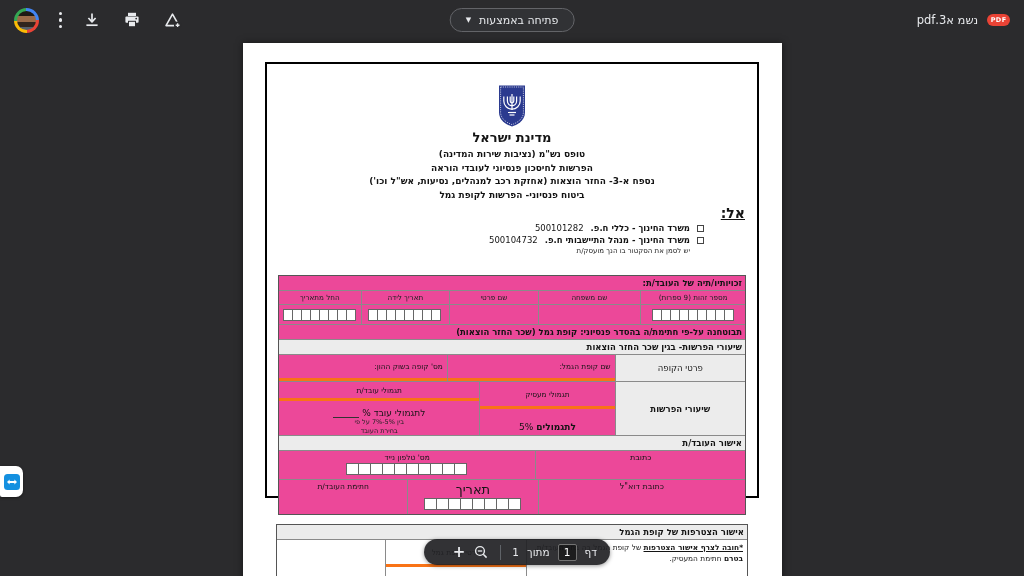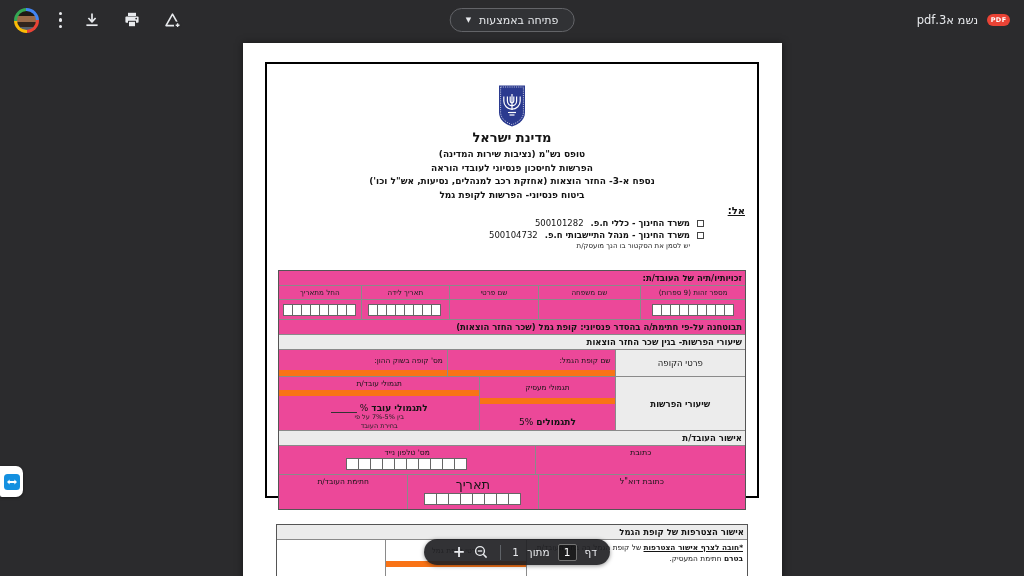--- a/index.html
+++ b/index.html
@@ -32,41 +32,41 @@
   
   .page { position:absolute; left:243px; top:43px; width:539px; height:640px;
           background:#ffffff; box-shadow:0 0 7px rgba(0,0,0,.5); direction:rtl;
           color:#141414; z-index:1; }
   .frame { position:absolute; left:22px; top:19px; width:494px; height:436px;
            border:2px solid #000; padding:0 11px; }
   .emblem { display:block; margin:20px auto 2px; }
   .state-title { text-align:center; font-size:13px; font-weight:bold; }
   .hline { text-align:center; font-size:9px; font-weight:bold; line-height:13.5px; }
   .hlines { margin-top:3px; }
-  .to-label { font-size:10px; font-weight:bold; text-decoration:underline; margin:3px 1px 1px; }
+  .to-label { font-size:14px; font-weight:bold; text-decoration:underline; margin:3px 1px 1px; }
   .recipients { padding-right:42px; font-size:8.5px; }
   .recip-row { display:flex; align-items:center; gap:7px; line-height:12px; }
   .recip-box { width:7px; height:7px; border:1px solid #444; background:#fff; flex:0 0 auto; }
   .recip-label { font-weight:bold;text-align:center; }
   .sector-note { font-size:7px; padding-right:56px; margin-top:1px; color:#222; }
 
   
   .t1 { margin-top:20px; border:1px solid #555; font-size:8px; background:#ec4899; }
   .trow { display:flex; }
   .trow + .trow, .rowline + .trow, .trow + .rowline, .rowline + .rowline { border-top:1px solid #8a8a8a; }
   .c { border-left:1px solid #8a8a8a; display:flex; align-items:center; justify-content:center; }
   .c:last-child { border-left:none; }
   .rowline { padding:2px 3px; font-weight:bold; font-size:8.5px; display:block; }
   .gray { background:#ececec; }
   .colhead { font-size:7.2px; color:#222; height:13px; }
   .boxrow { height:20px; }
   .boxes { display:flex; align-items:center; justify-content:center; }
   .cbox { width:10px; height:12px; border:1px solid #666; margin-left:-1px; background:#fff; }
   .cbox-lg { width:13px; height:12px; }
-  .subhead { height:27px; border-bottom:6px solid #f97316; display:flex; align-items:center;
+  .subhead { height:27px; border-bottom:3px solid #f97316; display:flex; align-items:center;
              justify-content:center; font-size:7.4px; }
   .subhead-right { justify-content:flex-start; padding-right:4px; }
   .cellcol { flex-direction:column; align-items:stretch; justify-content:flex-start; }
   .valline { display:flex; direction:ltr; align-items:flex-end; justify-content:center; gap:3px; font-size:9px; }
   .blankline { display:inline-block; width:26px; border-bottom:1px solid #333; height:8px; }
   .smallnote { font-size:6.5px; text-align:center; line-height:8.5px; color:#222; }
   .toplabel { padding-top:2px; font-size:8px; display:flex; justify-content:center; }
 
   .t2 { position:absolute; left:33px; top:481px; width:472px; border:1px solid #555;
         font-size:8px; background:#fff; }
@@ -256,21 +256,21 @@
           <div class="valline" style="margin-top:13px">
             <span>5%</span>
             <span style="font-weight:bold">לתגמולים</span>
           </div>
         </div>
         <div class="c cellcol" style="width:43%">
           <div class="subhead">תגמולי עובד/ת</div>
           <div class="valline" style="margin-top:7px">
             <span class="blankline"></span>
             <span>%</span>
-            <span style="font-weight:bold">לתגמולי עובד</span>
+            <span style="font-weight:normal">לתגמולי עובד</span>
           </div>
           <div class="smallnote">בין 5%-7% על פי</div>
           <div class="smallnote">בחירת העובד</div>
         </div>
       </div>
 
       <div class="rowline gray">אישור העובד/ת</div>
 
       <div class="trow" style="height:29px">
         <div class="c cellcol" style="width:45%">

